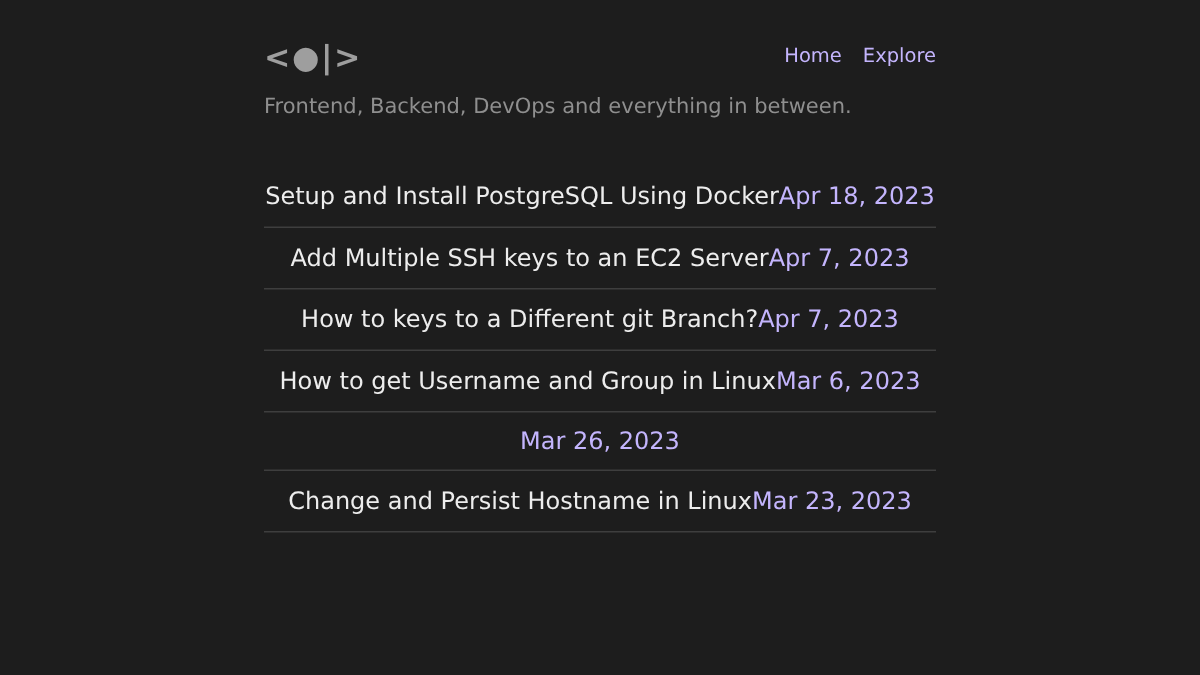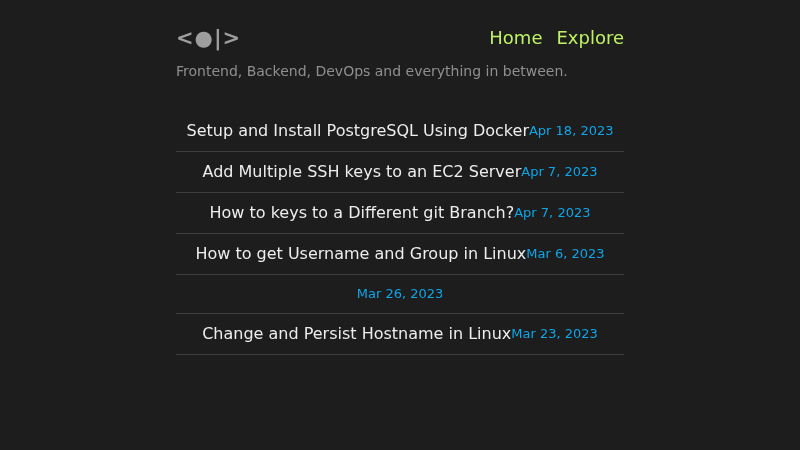--- a/index.html
+++ b/index.html
@@ -31,22 +31,22 @@
     letter-spacing: 1px;
     line-height: 22px;
     cursor: pointer;
     text-decoration: none;
   }
   .nav {
     display: flex;
     gap: 14px;
   }
   .nav a {
-    color: #bef264;
-    font-size: 18px;
+    color: #c4b5fd;
+    font-size: 13px;
     text-decoration: none;
     line-height: 16px;
   }
   
   .hero-title {
     margin-top: 30px;
     font-size: 82px;
     font-weight: bold;
     line-height: 1;
     color: #f7f7f7;
@@ -71,22 +71,22 @@
     border-bottom: 1px solid #3e3e3e;
     cursor: pointer;
   }
   .post-title {
     font-size: 16px;
     color: #ededed;
     line-height: 16px;
     white-space: nowrap;
   }
   .post-date {
-    font-size: 13px;
-    color: #0ea5e9;
+    font-size: 16px;
+    color: #c4b5fd;
     line-height: 14px;
     white-space: nowrap;
     margin-left: 0;
   }
 </style>
 </head>
 <body>
 
 <div class="container">
 

